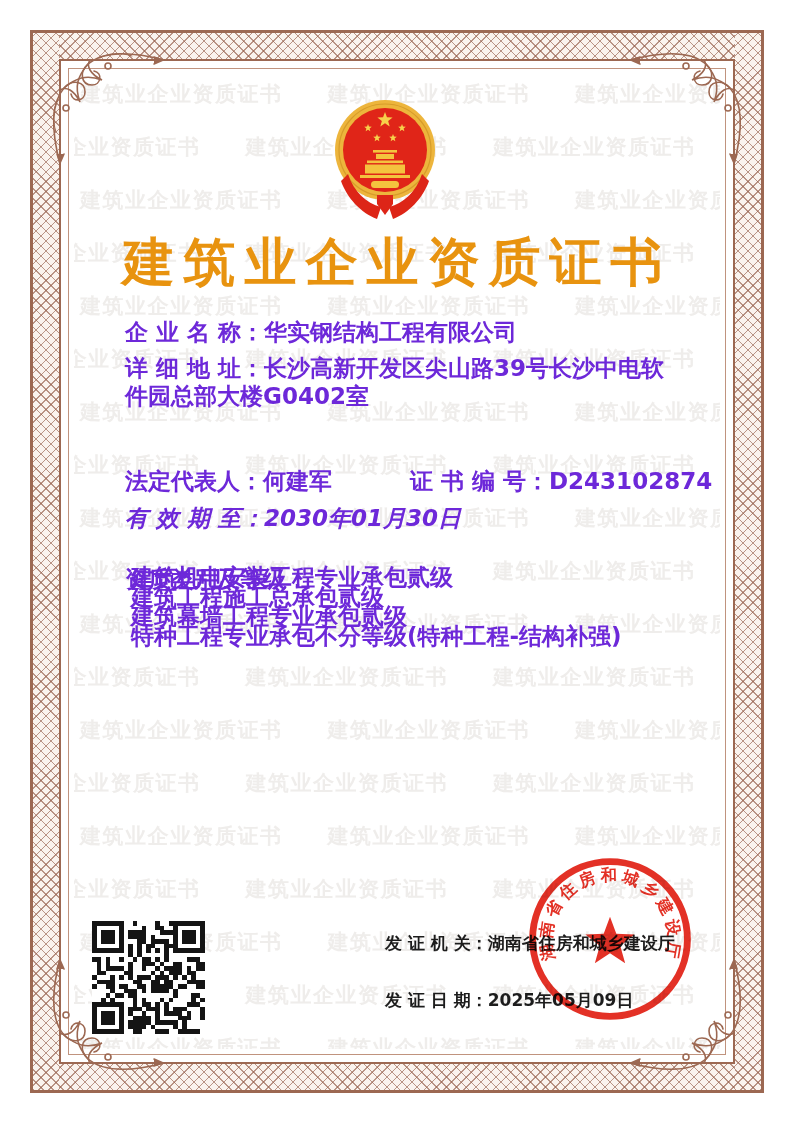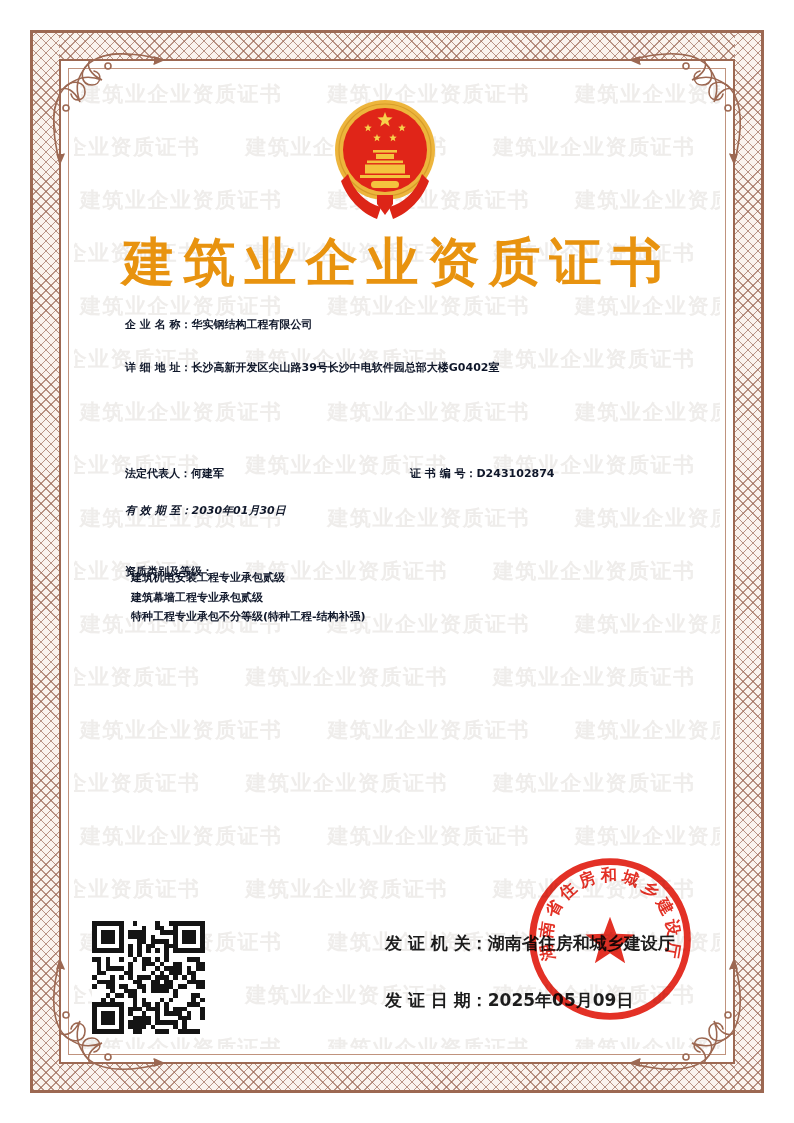--- a/index.html
+++ b/index.html
@@ -37,21 +37,21 @@
   .corner-br { bottom:36px; right:36px; transform:scale(-1,-1); }
 
   
   .emblem { position:absolute; left:333px; top:98px; width:104px; height:122px; z-index:2; }
   .cert-title {
     position:absolute; left:0; right:0; top:228px; text-align:center; z-index:2;
     font-size:52px; font-weight:bold; letter-spacing:9px; color:#e8930f; white-space:nowrap;
   }
 
   
-  .field { position:absolute; left:125px; z-index:2; font-size:11px; font-weight:bold; color:#0f172a; }
+  .field { position:absolute; left:125px; z-index:2; font-size:23px; font-weight:bold; color:#6d28d9; }
   .row-company   { top:317px; }
   .row-address   { top:354px; width:562px; line-height:28px; word-break:break-all; }
   .row-economic  { top:392px; }
   .row-credit    { top:429px; display:flex; }
   .row-credit .col-left { width:285px; flex:0 0 285px; }
   .row-legal     { top:466px; display:flex; }
   .row-legal .col-left  { width:285px; flex:0 0 285px;font-family:Liberation Serif, serif; }
   .row-valid     { top:503px;font-style:italic; }
   .row-qual-head { top:564px; }
   .qual-list     { top:568px; left:131px; line-height:19.5px; }
@@ -194,20 +194,21 @@
 
   <div class="field row-legal">
     <span class="col-left">法定代表人：何建军</span>
     <span>证 书 编 号：D243102874</span>
   </div>
 
   <div class="field row-valid">有 效 期 至：2030年01月30日</div>
   <div class="field row-qual-head">资质类别及等级：</div>
   <div class="field qual-list">
       <div class="qual-item">建筑机电安装工程专业承包贰级</div>
+      <div class="qual-item">建筑工程施工总承包贰级</div>
       <div class="qual-item">建筑幕墙工程专业承包贰级</div>
       <div class="qual-item">特种工程专业承包不分等级(特种工程-结构补强)</div>
     </div>
 
   <div class="issuer-line">发 证 机 关：湖南省住房和城乡建设厅</div>
   <div class="date-line">发 证 日 期：2025年05月09日</div>
 
   <div class="qr">
       <div class="qr-cell on"></div>
       <div class="qr-cell on"></div>

